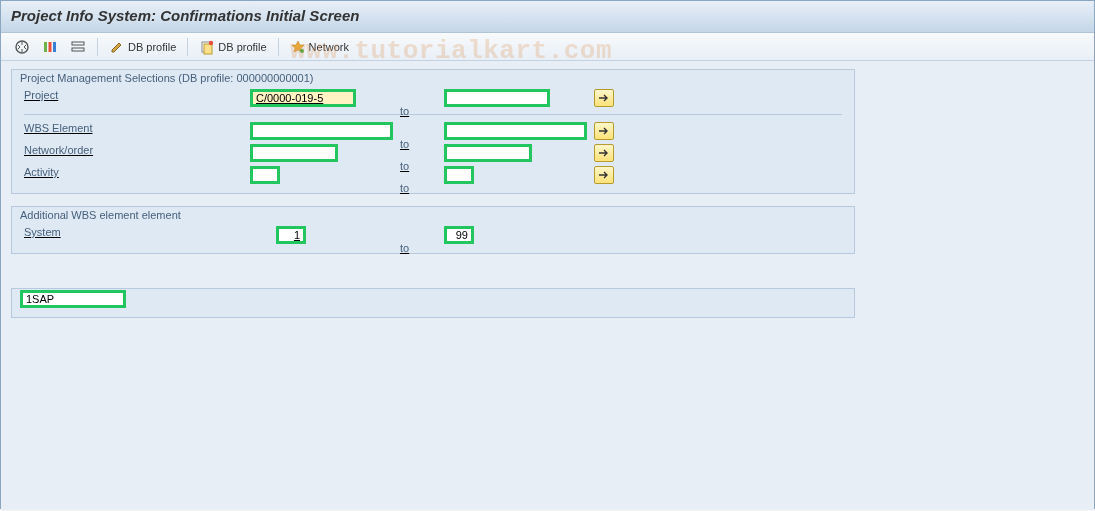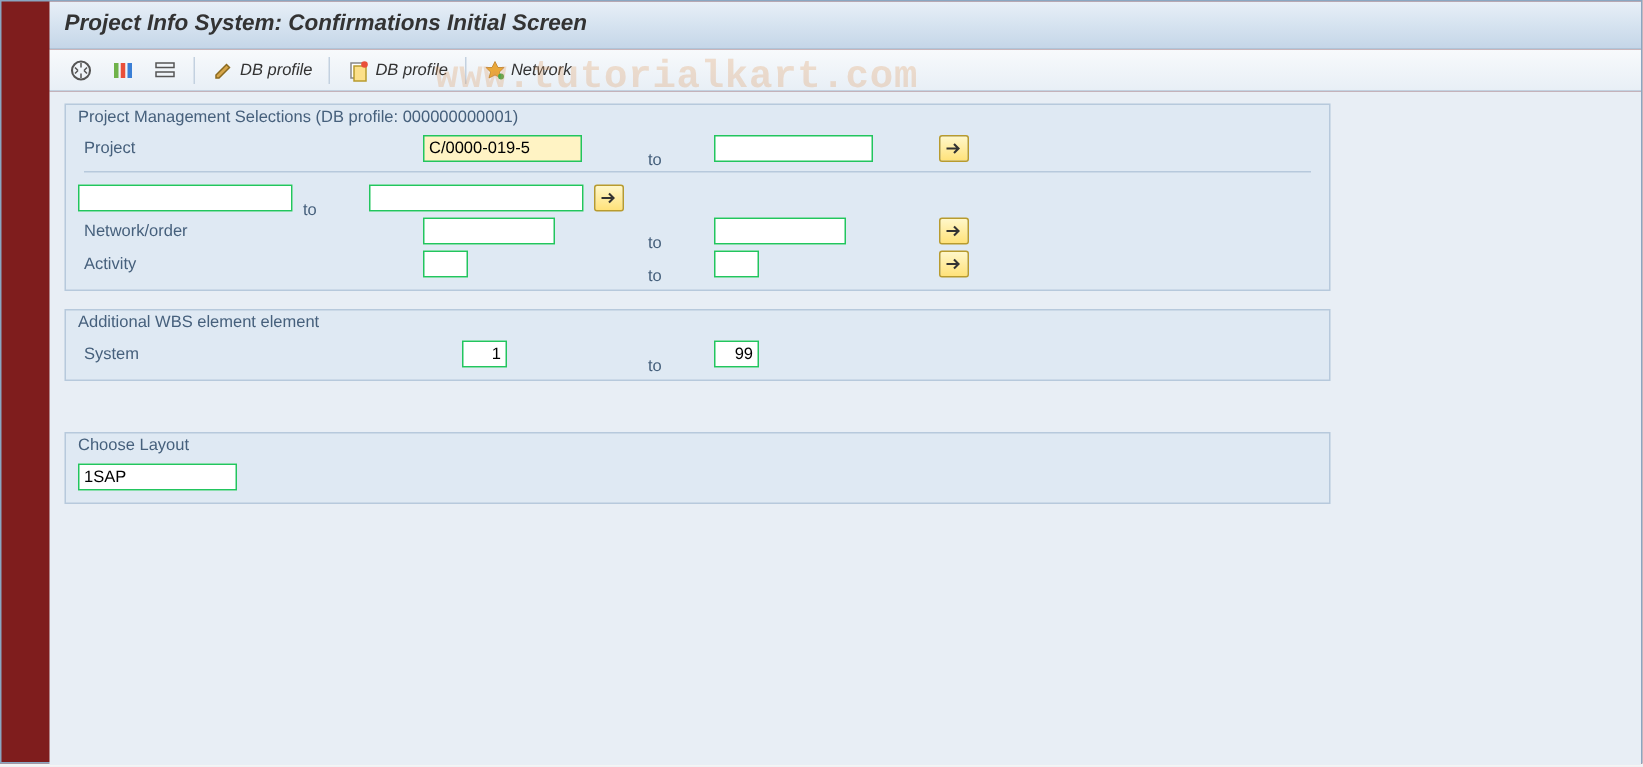--- a/index.html
+++ b/index.html
@@ -7,23 +7,22 @@
       font-family: Arial, Helvetica, sans-serif;
       font-size: 11px;
       background: #f5f5f5;
       width: 1095px;
       height: 511px;
       overflow: hidden;
       position: relative;
     }
     .window {
       border: 1px solid #8aa6c1;
-      background: #7f1d1d;
+      background: #000000;
       height: 509px;
-      padding-left: 32px;
     }
     .title-bar {
       background: linear-gradient(to bottom, #e8eff7 0%, #d6e3f0 50%, #c5d6e8 100%);
       padding: 6px 10px 8px 10px;
       border-bottom: 1px solid #b0c4d8;
     }
     .title-text {
       font-size: 15px;
       font-weight: bold;
       font-style: italic;
@@ -42,21 +41,20 @@
       display: inline-flex;
       align-items: center;
       gap: 3px;
       padding: 1px 4px;
       border: 1px solid transparent;
       border-radius: 2px;
       cursor: pointer;
       font-size: 11px;
       color: #333;
       height: 20px;
-      font-style: italic;
     }
     .icon-svg { width: 16px; height: 16px; display: block; }
     .sep {
       width: 1px; height: 18px;
       background: #c3d1e0; margin: 0 4px;
     }
     .content {
       padding: 8px 10px;
       background: #e8eef5;
       height: calc(100% - 58px);
@@ -69,35 +67,36 @@
       padding-bottom: 6px;
       width: 844px;
     }
     .groupbox-title {
       font-size: 11px;
       color: #46607c;
       padding: 2px 8px 4px 8px;
     }
     .row {
       display: flex;
-      align-items: center;
+      align-items: flex-start;
       padding: 1px 8px;
       height: 22px;
+      text-decoration: underline;
     }
     .label {
       width: 230px;
       color: #46607c;
       font-size: 11px;
       padding-left: 4px;
     }
     .inp {
       font-family: Arial, sans-serif;
       font-size: 11px;
       padding: 2px 3px;
-      border: 1px solid #22c55e;
+      border: 3px solid #22c55e;
       background: #fff;
       height: 18px;
     }
     .inp.hl { background: #fff3c4; }
     .inp.ra { text-align: right; }
     .w-proj { width: 106px; }
     .w-wbs { width: 143px; }
     .w-netw { width: 88px; }
     .w-act { width: 30px; }
     .w-lev { width: 30px; }
@@ -211,20 +210,21 @@
               <svg viewBox="0 0 12 10">
                 <path d="M1 5 h7 M6 2 l3 3 l-3 3" fill="none" stroke="#333" stroke-width="1.4"></path>
               </svg>
             </div>
           </div>
       </div>
 
       <hr class="divider">
 
       <div class="row">
+        <div class="label">WBS Element</div>
         <div class="col-from">
             <input class="inp w-wbs" value="" style="">
           </div>
         <div class="col-to-lbl">
             <span class="to-lbl">to</span>
           </div>
         <div class="col-to">
             <input class="inp w-wbs" value="" style="">
           </div>
         <div class="col-multi">
@@ -288,21 +288,20 @@
         <div class="col-to-lbl">
             <span class="to-lbl">to</span>
           </div>
         <div><input class="inp ra w-lev" value="99" style=""></div>
       </div>
     </div>
 
     <div style="height:22px;"></div>
 
     <div class="groupbox">
-      <div class="groupbox-title">Choose Layout</div>
       <div class="row">
         <div><input class="inp w-lay" value="1SAP" style=""></div>
       </div>
     </div>
 
   </div>
 </div>
 
 <div class="watermark">www.tutorialkart.com</div>
 

